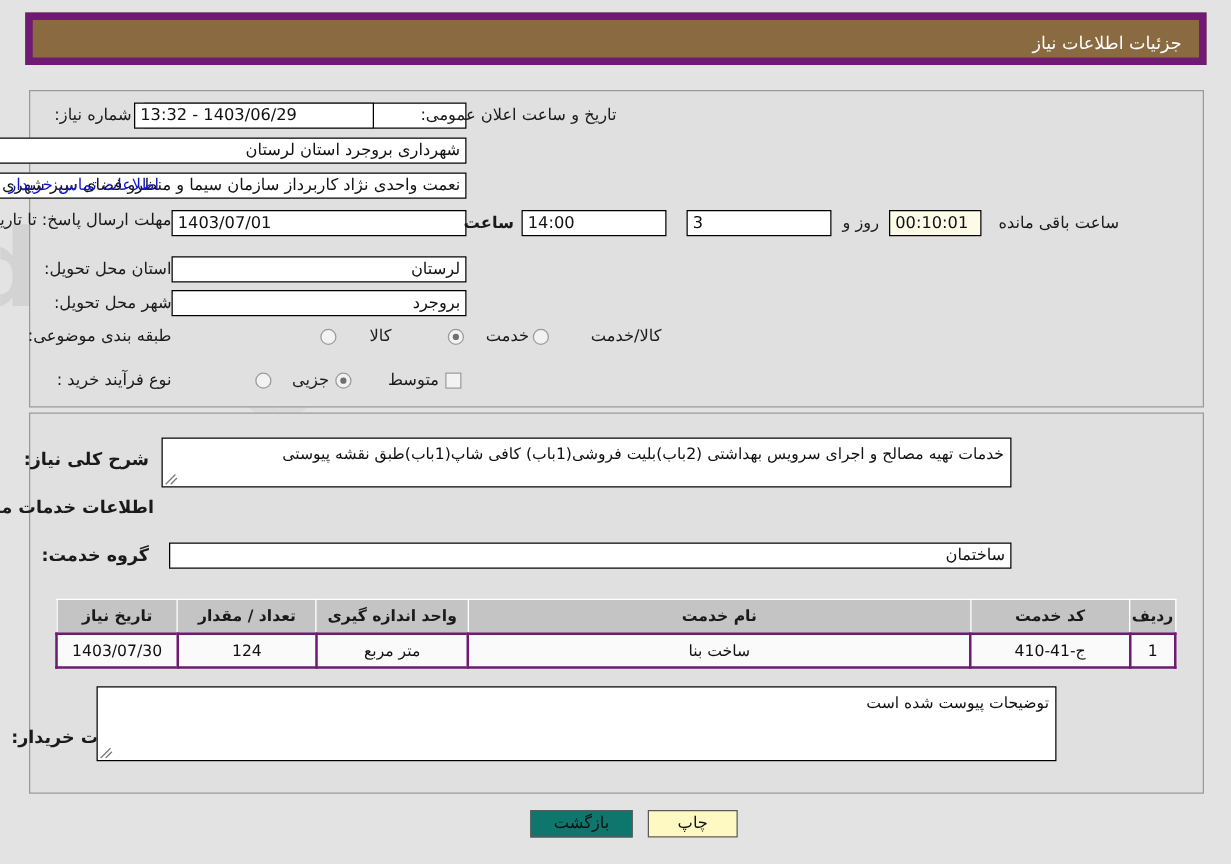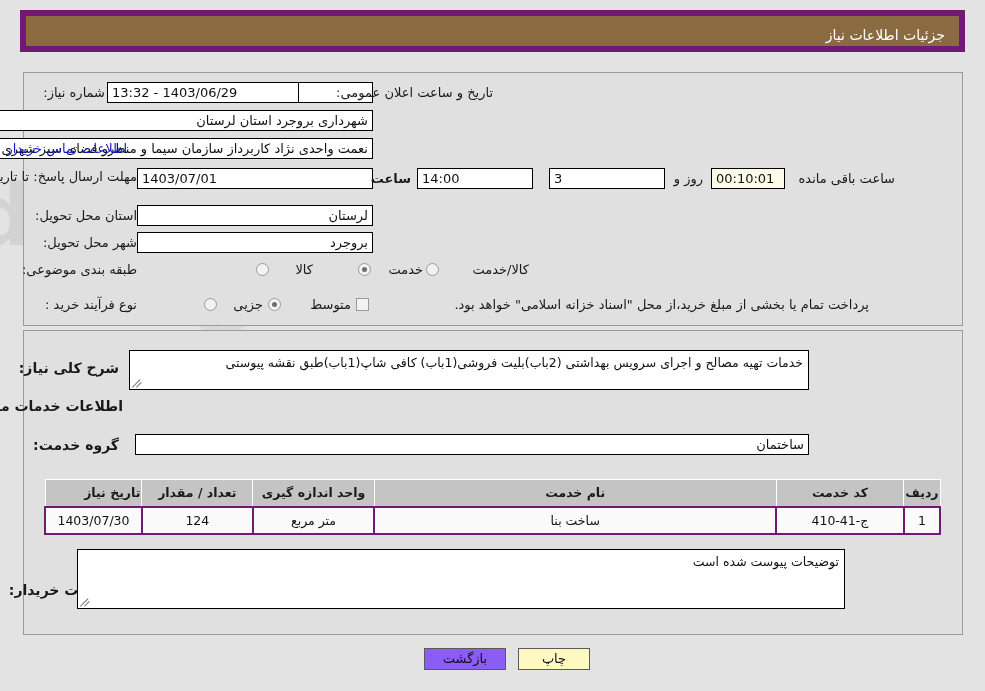--- a/index.html
+++ b/index.html
@@ -171,21 +171,21 @@
     border: 1px solid #5a5a5a;
     font-size: 13px;
     line-height: 20px;
     text-align: center;
     cursor: pointer;
     color: #111;
     z-index: 3;
     font-family: "DejaVu Sans", "Liberation Sans", sans-serif;
   }
   .btn-print  { background: #fef9c3; }
-  .btn-back   { background: #8b5cf6; }
+  .btn-back   { background: #0f766e; }
 </style>
 </head>
 <body>
 
 <div id="page">
 
   <svg class="watermark" viewBox="0 0 985 230">
     <g fill="#c9c9c9" opacity="0.55">
       <path d="M180 40 L265 40 L265 120 Q265 160 222 185 Q180 160 180 120 Z" fill="none" stroke="#cfcfcf" stroke-width="13"></path>
     </g>
@@ -248,21 +248,20 @@
 
   <div class="lbl" style="right:848px; top:297px; z-index:3;">نوع فرآیند خرید :</div>
 
   <span class="radio" id="rad-jozei" style="right:768px; top:298px; z-index:3;"></span>
   <div class="lbl" style="right:722px; top:297px; z-index:3;">جزیی</div>
 
   <span class="radio on" id="rad-motavaset" style="right:704px; top:298px; z-index:3;"></span>
   <div class="lbl" style="right:634px; top:297px; z-index:3;">متوسط</div>
 
   <span class="ckbx" style="right:616px; top:298px; z-index:3;"></span>
-  <div class="lbl" style="right:116px; top:297px; z-index:3;">پرداخت تمام یا بخشی از مبلغ خرید،از محل "اسناد خزانه اسلامی" خواهد بود.</div>
 
   <div class="panel" id="panel-bottom"></div>
 
   <div class="lbl lbl-b" style="right:866px; top:360px; font-size:14px; z-index:3;">شرح کلی نیاز:</div>
   <div class="ta" style="right:176px; top:350px; width:680px; height:40px; z-index:3;">
     <span>خدمات تهیه مصالح و اجرای سرویس بهداشتی (2باب)بلیت فروشی(1باب) کافی شاپ(1باب)طبق نقشه پیوستی</span>
     <span class="ta-grip">
       <i style="left:0;top:9px;width:11px;transform:rotate(-45deg);"></i>
       <i style="left:4px;top:9px;width:7px;transform:rotate(-45deg);"></i>
     </span>
@@ -274,21 +273,21 @@
   <div class="fld right" style="right:176px; top:434px; width:674px; z-index:3;">ساختمان</div>
 
   <table class="tbl">
     <thead>
       <tr>
         <th style="width:36px;">ردیف</th>
         <th style="width:128px;">کد خدمت</th>
         <th style="width:403px;">نام خدمت</th>
         <th style="width:122px;">واحد اندازه گیری</th>
         <th style="width:111px;">تعداد / مقدار</th>
-        <th style="width:97px;text-align:right;">تاریخ نیاز</th>
+        <th style="width:97px;">تاریخ نیاز</th>
       </tr>
     </thead>
     <tbody>
       <tr>
         <td>1</td>
         <td>ج-41-410</td>
         <td>ساخت بنا</td>
         <td>متر مربع</td>
         <td>124</td>
         <td>1403/07/30</td>

